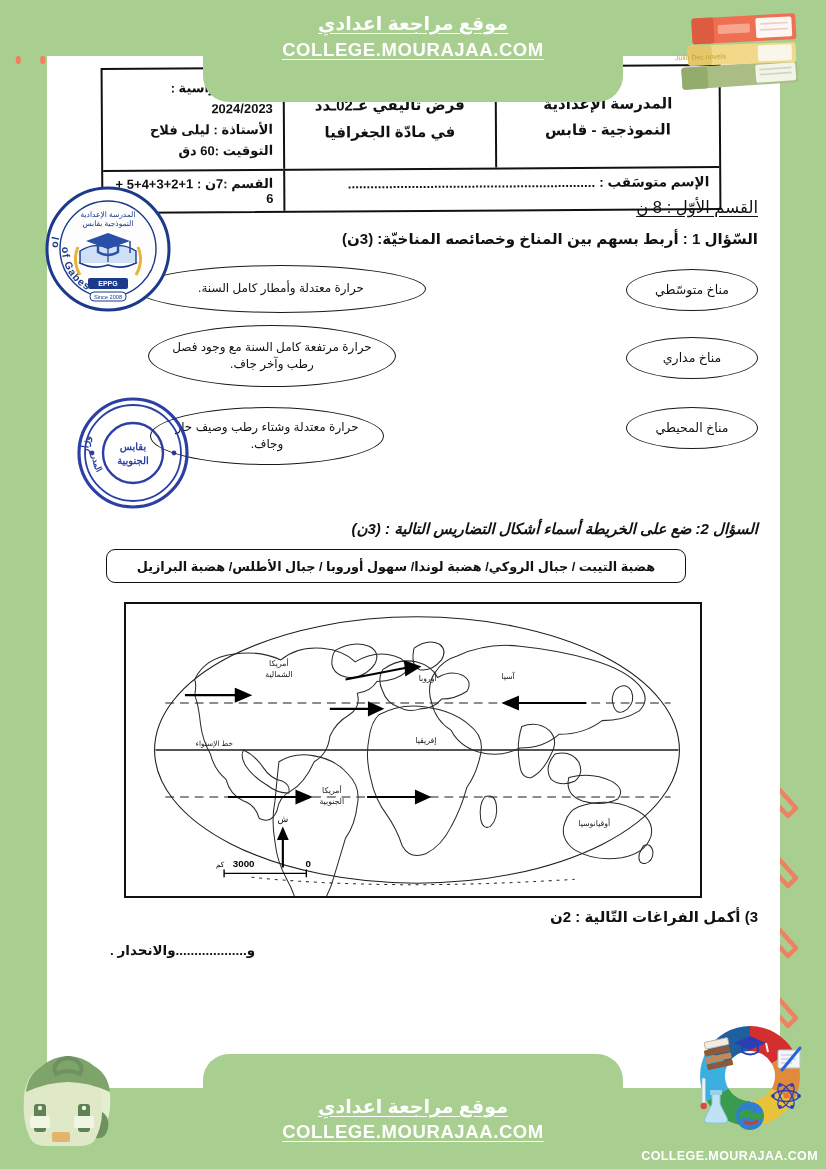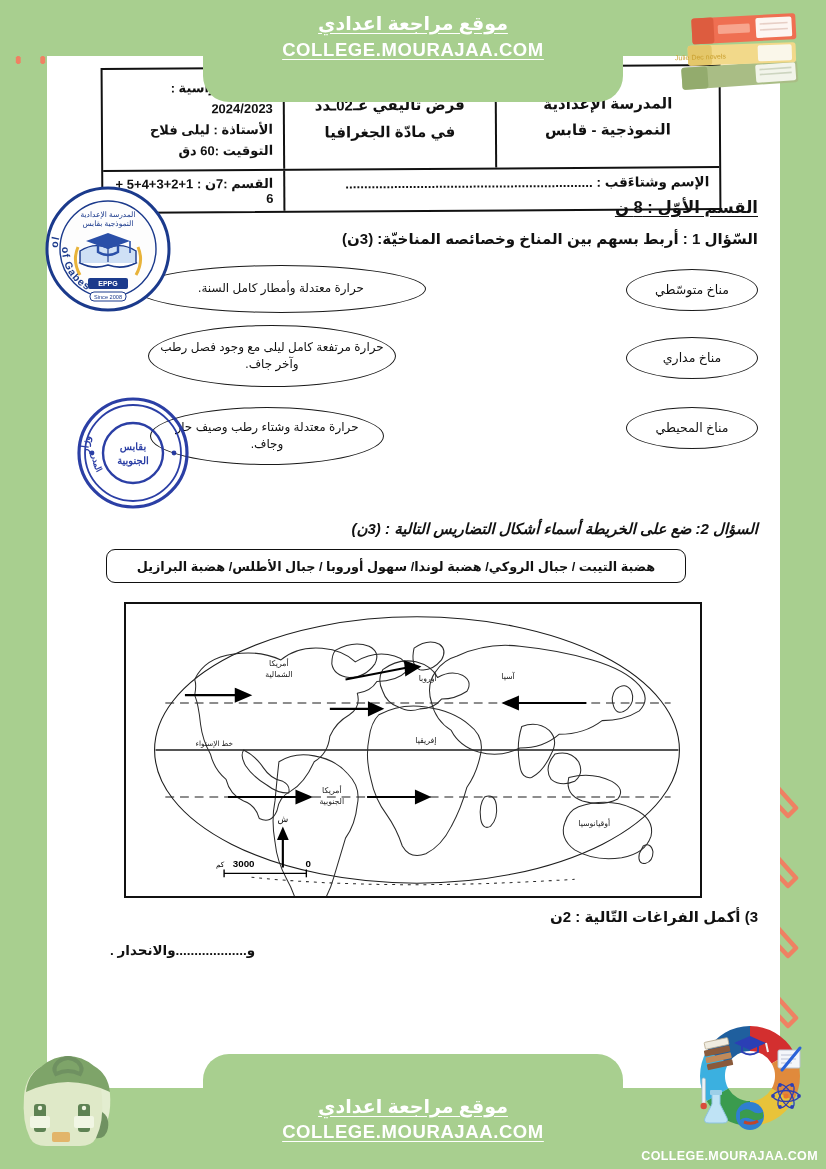--- a/index.html
+++ b/index.html
@@ -170,21 +170,21 @@
     padding: 5px 10px;
     direction: rtl;
   }
   .dotline { letter-spacing: 1.4px; }
 
   
   .sec-title {
     position: absolute;
     right: 2px;
     font-size: 16.5px;
-    font-weight: bold;
+    font-weight: normal;
     text-decoration: underline;
     text-underline-offset: 3px;
   }
   .q-line {
     position: absolute;
     right: 2px;
     font-size: 15px;
     font-weight: bold;
   }
 
@@ -317,37 +317,37 @@
         <div>في مادّة الجغرافيا</div>
       </div>
       <div class="hdr-cell cell-meta">
         <div>السنة الدراسية : 2024/2023</div>
         <div>الأستاذة : ليلى فلاح</div>
         <div>التوقيت :60 دق</div>
       </div>
     </div>
     <div class="hdr-row row2">
       <div class="cell-name">
-        <span>الإسم وشتاءَقب : </span><span class="dotline">..................................................................</span>
+        <span>الإسم متوسَقب : </span><span class="dotline">..................................................................</span>
       </div>
       <div class="cell-class">القسم :7ن : 1+2+3+4+5 + 6</div>
     </div>
   </div>
 
   <div class="sec-title" style="top:136px;">القسم الأوّل : 8 ن</div>
   <div class="q-line" style="top:168px;">السّؤال 1 : أربط بسهم بين المناخ وخصائصه المناخيّة: (3ن)</div>
 
   <div class="match-area">
 
     <div class="oval oval-right" style="top:2px;">مناخ متوسّطي</div>
     <div class="oval oval-right" style="top:140px;">مناخ المحيطي</div>
     <div class="oval oval-right" style="top:70px;">مناخ مداري</div>
 
     <div class="oval oval-left" style="top:-2px; width:290px; height:48px;">حرارة معتدلة وأمطار كامل السنة.</div>
-    <div class="oval oval-left" style="top:58px; left:80px; width:248px; height:62px;">حرارة مرتفعة كامل ليلى مع وجود فصل رطب وآخر جاف.</div>
+    <div class="oval oval-left" style="top:58px; left:80px; width:248px; height:62px;">حرارة مرتفعة كامل السنة مع وجود فصل رطب وآخر جاف.</div>
     <div class="oval oval-left" style="top:140px; left:82px; width:234px; height:58px;">حرارة معتدلة وشتاء رطب وصيف حار وجاف.</div>
   </div>
 
   <div class="q-line" style="top:458px;font-style:italic;">السؤال 2: ضع على الخريطة أسماء أشكال التضاريس التالية : (3ن)</div>
 
   <div class="terms-box">هضبة التيبت / جبال الروكي/ هضبة لوندا/ سهول أوروبا / جبال الأطلس/ هضبة البرازيل</div>
 
   <div class="map-frame">
     <svg viewBox="0 0 578 296" xmlns="http://www.w3.org/2000/svg">
       <g fill="none" stroke="#1d1d1d" stroke-width="1.1">

